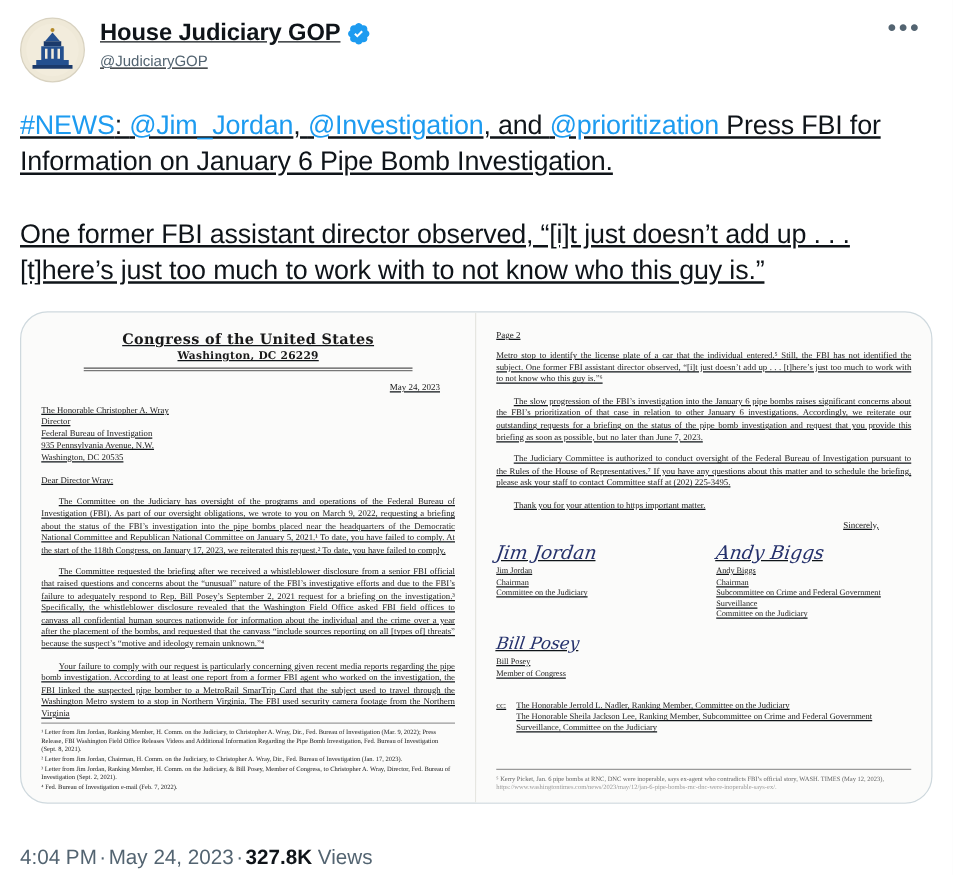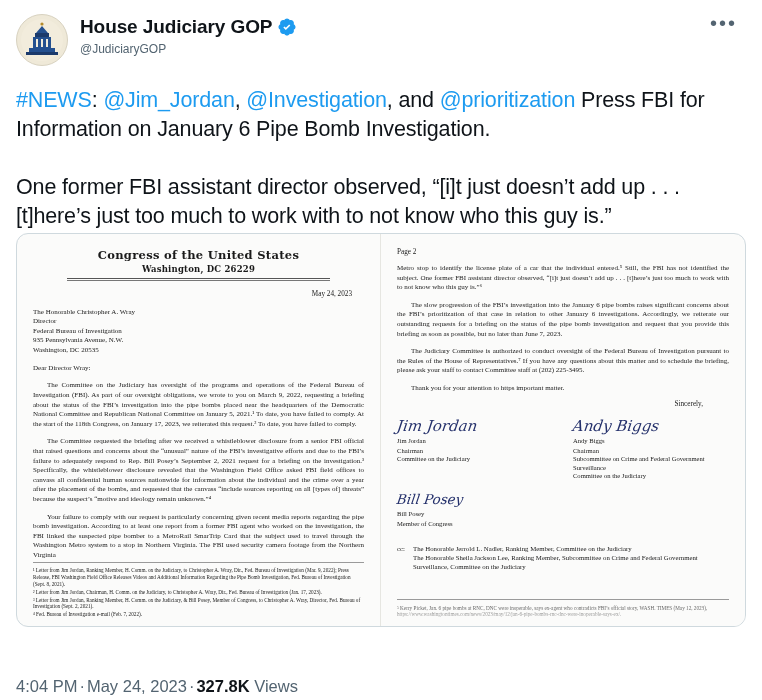--- a/index.html
+++ b/index.html
@@ -5,21 +5,21 @@
   html,body{margin:0;padding:0;}
   body{
     width:762px;height:700px;overflow:hidden;
     background:#ffffff;
     font-family:"Liberation Sans", sans-serif;
     color:#0f1419;
     -webkit-font-smoothing:antialiased;
   }
   .tweet{
     width:755px;height:700px;box-sizing:border-box;
-    padding:14px 16px 0 16px;position:relative;
+    padding:14px 16px 0 16px;position:relative;text-decoration:underline;
   }
   
   .hdr{display:flex;align-items:flex-start;}
   .avatar{
     width:50px;height:50px;border-radius:50%;
     background:#efe9d8;
     border:1px solid #d8d2c0;
     flex:0 0 auto;margin-right:12px;
     display:flex;align-items:center;justify-content:center;
     overflow:hidden;position:relative;
@@ -42,23 +42,23 @@
   .body{
     margin-top:20px;
     font-size:21.5px;line-height:29px;color:#0f1419;
     letter-spacing:-0.15px;
     word-wrap:break-word;
   }
   .body .lnk{color:#1d9bf0;text-decoration:none;}
   .para2{margin-top:29px;}
   
   .doc{
-    margin-top:2px;
+    margin-top:18px;
     width:730px;height:394px;
-    border:1px solid #cfd9de;border-radius:12px;
+    border:1px solid #cfd9de;border-radius:22px;
     background:#fbfbfa;
     overflow:hidden;position:relative;
     box-sizing:border-box;
     display:flex;
   }
   .page{
     box-sizing:border-box;
     padding:14px 16px 10px 16px;
     font-family:"Liberation Serif", serif;
     color:#1a1a1a;

